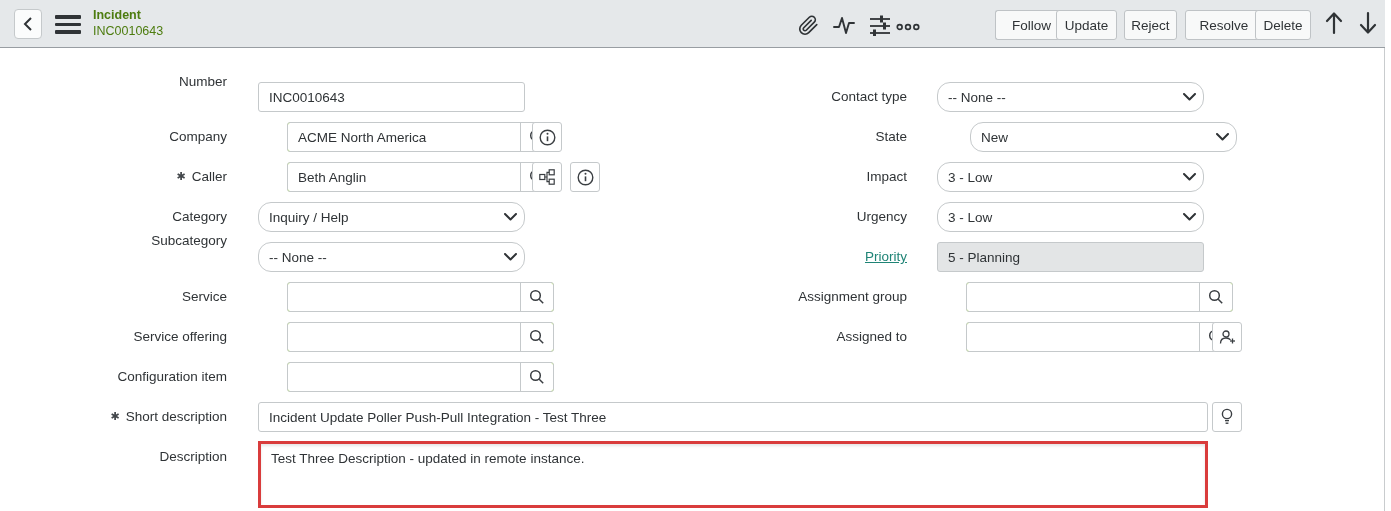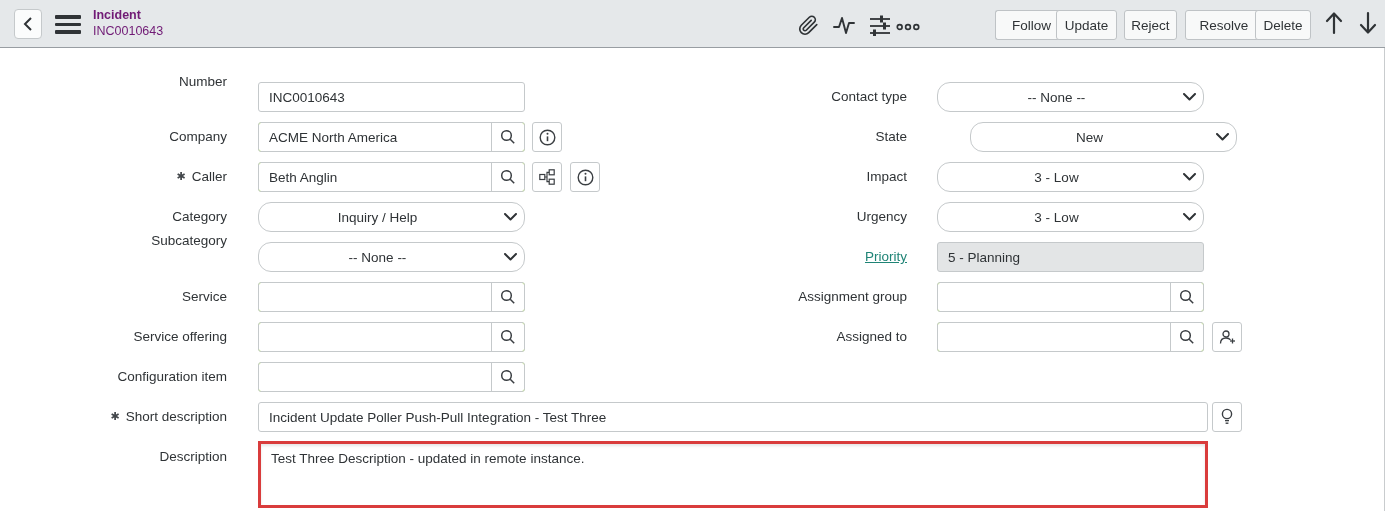--- a/index.html
+++ b/index.html
@@ -21,21 +21,21 @@
   .back-btn {
     position:absolute; left:14px; top:9px; width:28px; height:30px;
     background:#fbfcfc; border:1px solid #c5c9cb; border-radius:4px;
     display:flex; align-items:center; justify-content:center; cursor:pointer;
   }
   .menu-btn {
     position:absolute; left:55px; top:15px; width:26px; height:19px;
     display:flex; flex-direction:column; justify-content:space-between; cursor:pointer;
   }
   .menu-btn i { display:block; height:3.6px; background:#2f3336; border-radius:1px; }
-  .hdr-title { position:absolute; left:93px; top:7px; line-height:16px; font-size:12.5px; color:#701a75; }
+  .hdr-title { position:absolute; left:93px; top:7px; line-height:16px; font-size:12.5px; color:#4d7c0f; }
   .hdr-title .t1 { font-weight:700; }
   .hdr-icon { position:absolute; top:13px; width:24px; height:24px; display:flex; align-items:center; justify-content:center; cursor:pointer; }
   .btn {
     position:absolute; top:10px; height:30px;
     background:#f8f9f9; border:1px solid #bfc3c6; border-radius:3px;
     font-family:"Liberation Sans", sans-serif; font-size:13.5px; color:#2f3336;
     display:flex; align-items:center; justify-content:center; cursor:pointer;
   }
   .split { position:absolute; top:10px; height:30px; display:flex;padding-left:48px; }
   .split .main {
@@ -58,34 +58,34 @@
 
   .tinput {
     width:267px; height:30px; border:1px solid #c5c9cb; border-radius:3px;
     font-family:"Liberation Sans", sans-serif; font-size:13.5px; color:#2f3336;
     padding:0 10px; background:#fff; outline:none;
   }
   .tinput.wide { width:950px; }
 
   .ref {
     display:flex; width:267px; height:30px; border:1px solid #c5c9cb;
-    border-radius:3px; background:#84cc16; overflow:hidden;
+    border-radius:3px; background:#84cc16; overflow:hidden;margin-left:29px;
   }
   .ref input {
     flex:1; min-width:0; border:none; outline:none; padding:0 10px;
     font-family:"Liberation Sans", sans-serif; font-size:13.5px; color:#2f3336;
   }
   .ref .lens {
     width:33px; border-left:1px solid #c5c9cb; display:flex;
     align-items:center; justify-content:center; cursor:pointer; background:#fff;
   }
 
   .sel {
     width:267px; height:30px; border:1px solid #c5c9cb; border-radius:13px;
-    background:#fff; display:flex; align-items:center; cursor:pointer;text-align:center;
+    background:#fff; display:flex; align-items:center; cursor:pointer;
   }
   .sel .val { flex:1; padding:0 10px; font-size:13.5px; color:#2f3336; white-space:nowrap; overflow:hidden; }
   .sel .chev { width:28px; display:flex; align-items:center; justify-content:center; }
 
   .readonly {
     width:267px; height:30px; border:1px solid #c5c9cb; border-radius:3px;
     background:#e3e5e6; display:flex; align-items:center; padding:0 10px;
     font-size:13.5px; color:#2f3336;
   }
 

